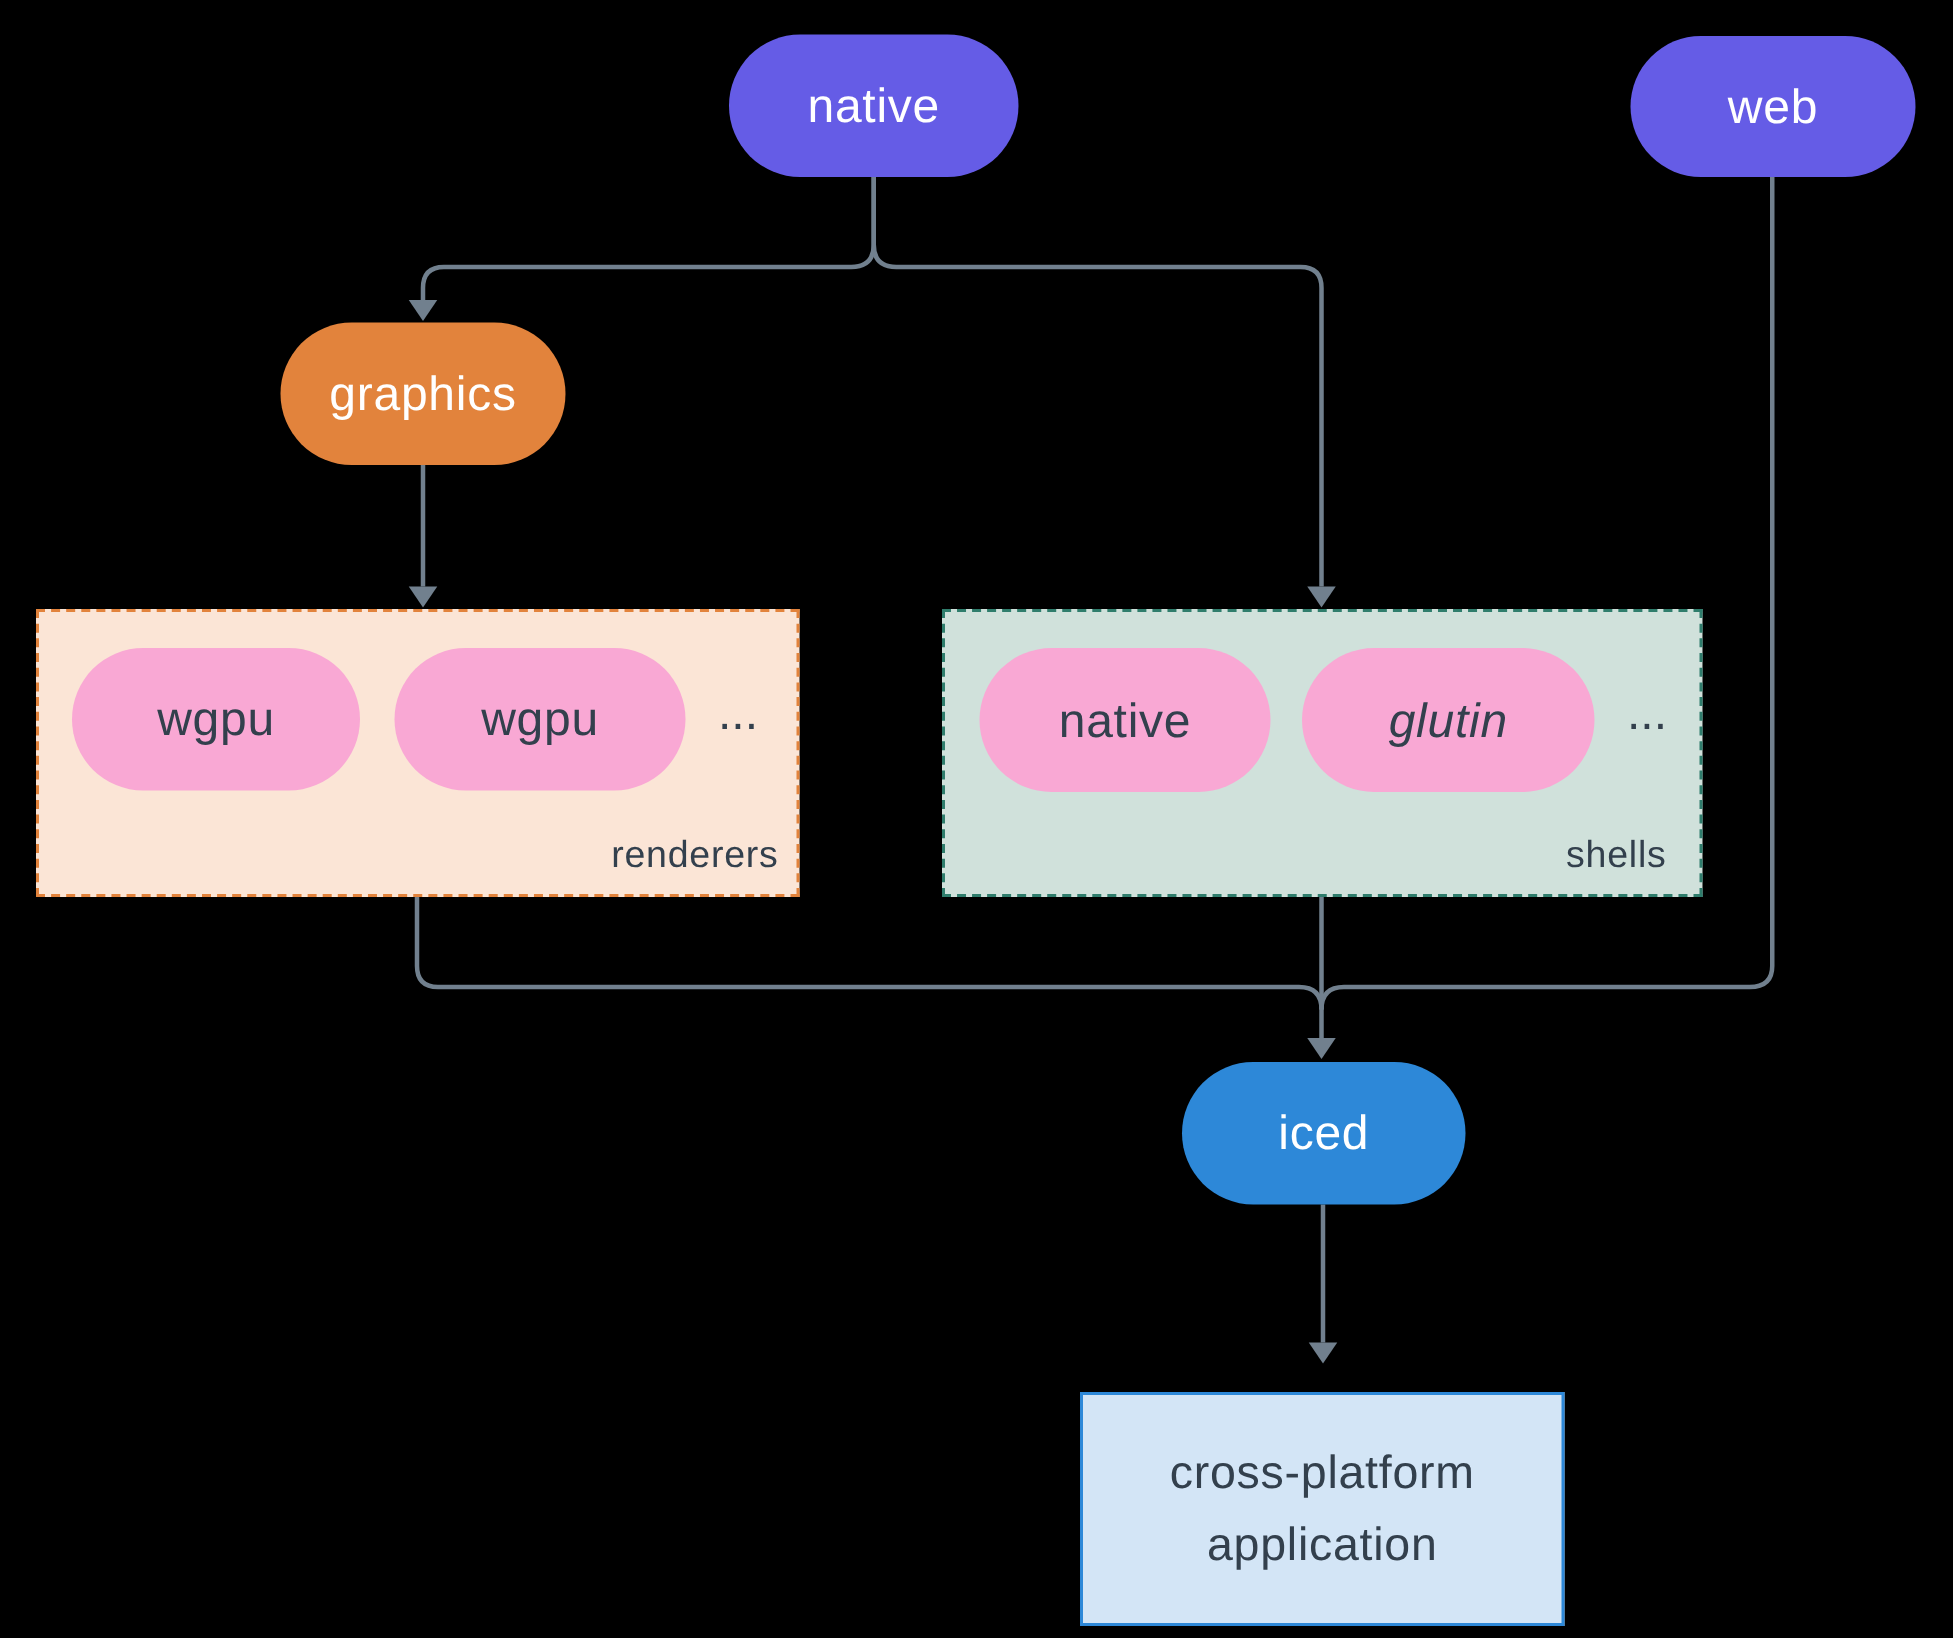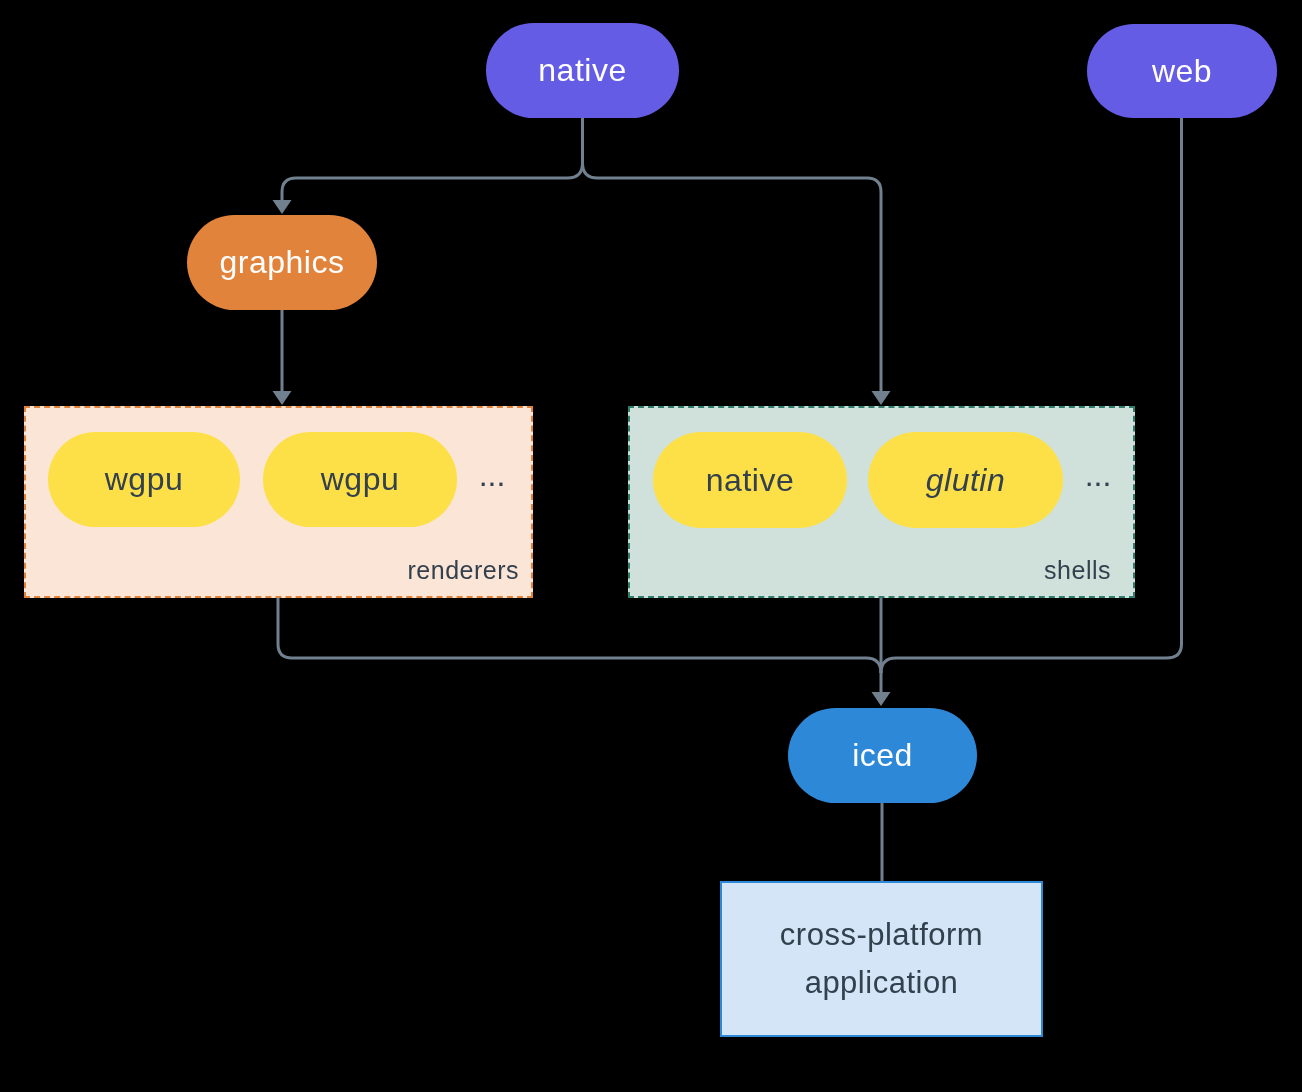--- a/index.html
+++ b/index.html
@@ -23,21 +23,21 @@
   .pill {
     position: absolute;
     border-radius: 60px;
     display: flex;
     align-items: center;
     justify-content: center;
     font-size: 32px;
     letter-spacing: 0.5px;
   }
   .pill-colored { color: #ffffff; }
-  .pill-white   { background: #fde047; color: #33404d; }
+  .pill-white   { background: #f9a8d4; color: #33404d; }
 
   .pill-native   { left: 486px; top: 23px;  width: 193px; height: 95px; background: #655ce6; }
   .pill-web      { left: 1087px; top: 24px; width: 190px; height: 94px; background: #655ce6; }
   .pill-graphics { left: 187px; top: 215px; width: 190px; height: 95px; background: #e2833c; }
   .pill-iced     { left: 788px; top: 708px; width: 189px; height: 95px; background: #2d88d8; }
 
   .group {
     position: absolute;
     box-sizing: border-box;
   }
@@ -70,21 +70,21 @@
     position: absolute;
     font-size: 25px;
     color: #33404d;
     letter-spacing: 0.5px;
   }
   .label-renderers { right: 783px; top: 556px; }
   .label-shells    { right: 191px; top: 556px; }
 
   .app-box {
     position: absolute;
-    left: 720px; top: 881px; width: 323px; height: 156px;
+    left: 720px; top: 928px; width: 323px; height: 156px;
     box-sizing: border-box;
     background: #d3e5f6;
     border: 2px solid #2d88d8;
     display: flex;
     flex-direction: column;
     align-items: center;
     justify-content: center;
     color: #33404d;
     font-size: 31px;
     line-height: 48px;

